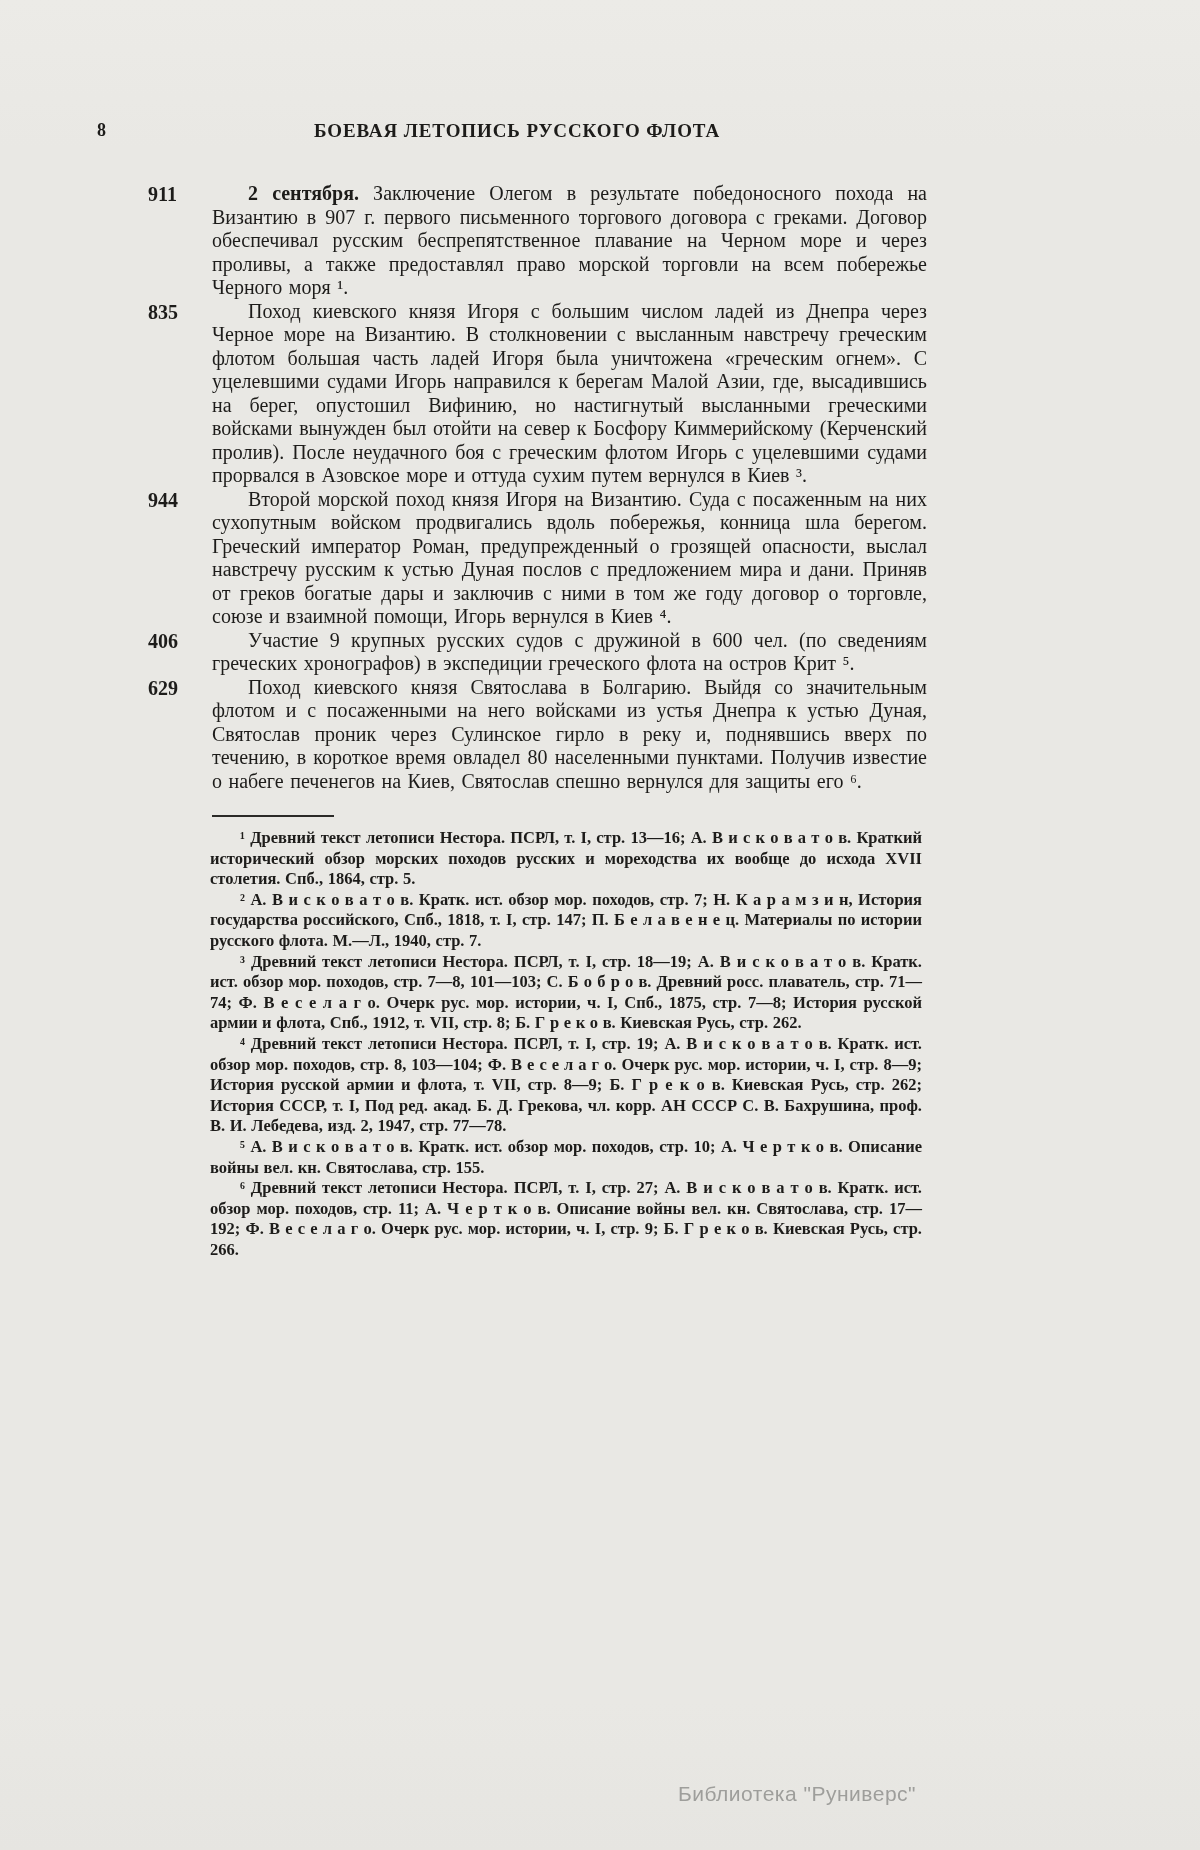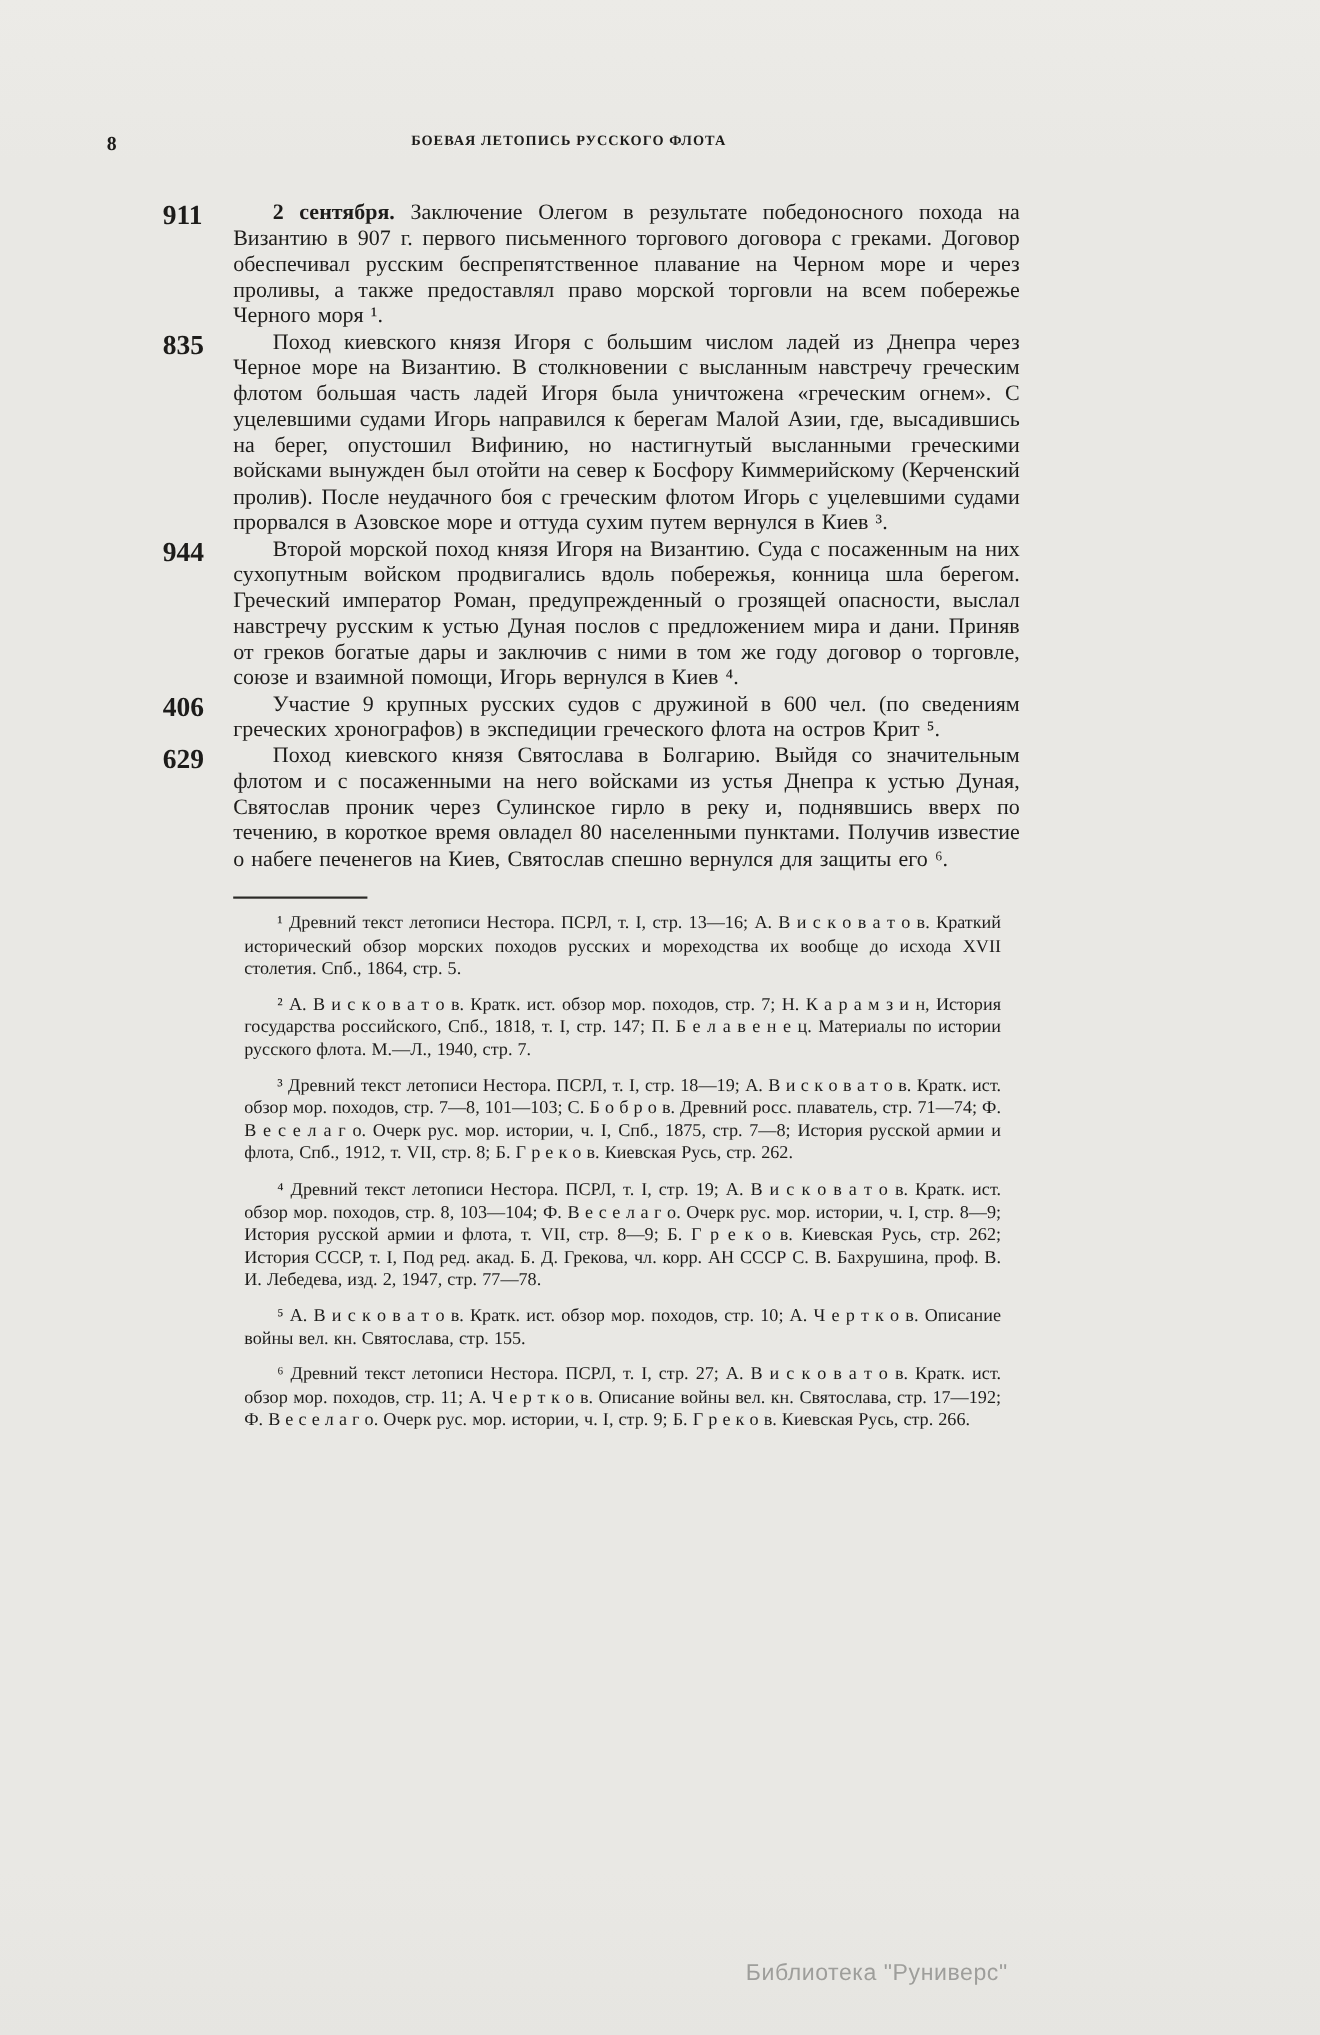--- a/index.html
+++ b/index.html
@@ -29,39 +29,39 @@
     position: absolute;
     left: 0;
     top: 0;
     font-weight: bold;
     font-size: 18px;
   }
   .head-title {
     display: block;
     text-align: center;
     font-weight: bold;
-    font-size: 13px;
+    font-size: 19px;
     letter-spacing: 0.9px;
     white-space: nowrap;
   }
 
   
   .content {
     position: absolute;
     top: 182px;
     left: 148px;
     width: 779px;
   }
   .entry { position: relative; padding-left: 64px; }
   .entry .year {
     position: absolute;
     left: 0;
     top: 1px;
     font-weight: bold;
-    font-size: 25px;
+    font-size: 20px;
   }
   .entry .etext {
     margin: 0;
     font-size: 20px;
     line-height: 23.5px;
     text-align: justify;
     text-indent: 36px;
     word-spacing: 1.5px;
   }
   .entry .lead { font-weight: bold; }
@@ -74,24 +74,25 @@
     font-size: 16.5px;
     line-height: 20.6px;
   }
   .fn-rule {
     width: 122px;
     height: 0;
     border-top: 2px solid #2b2a27;
     margin: 0 0 11px 2px;
   }
   .fn {
-    margin: 12px;
+    margin: 0;
     text-align: justify;
     text-indent: 30px;
     word-spacing: 0.5px;
+    font-weight: bold;
   }
 
   
   .watermark {
     position: absolute;
     left: 678px;
     top: 1782px;
     font-family: "Liberation Sans", sans-serif;
     font-size: 21px;
     color: #9e9e9b;

